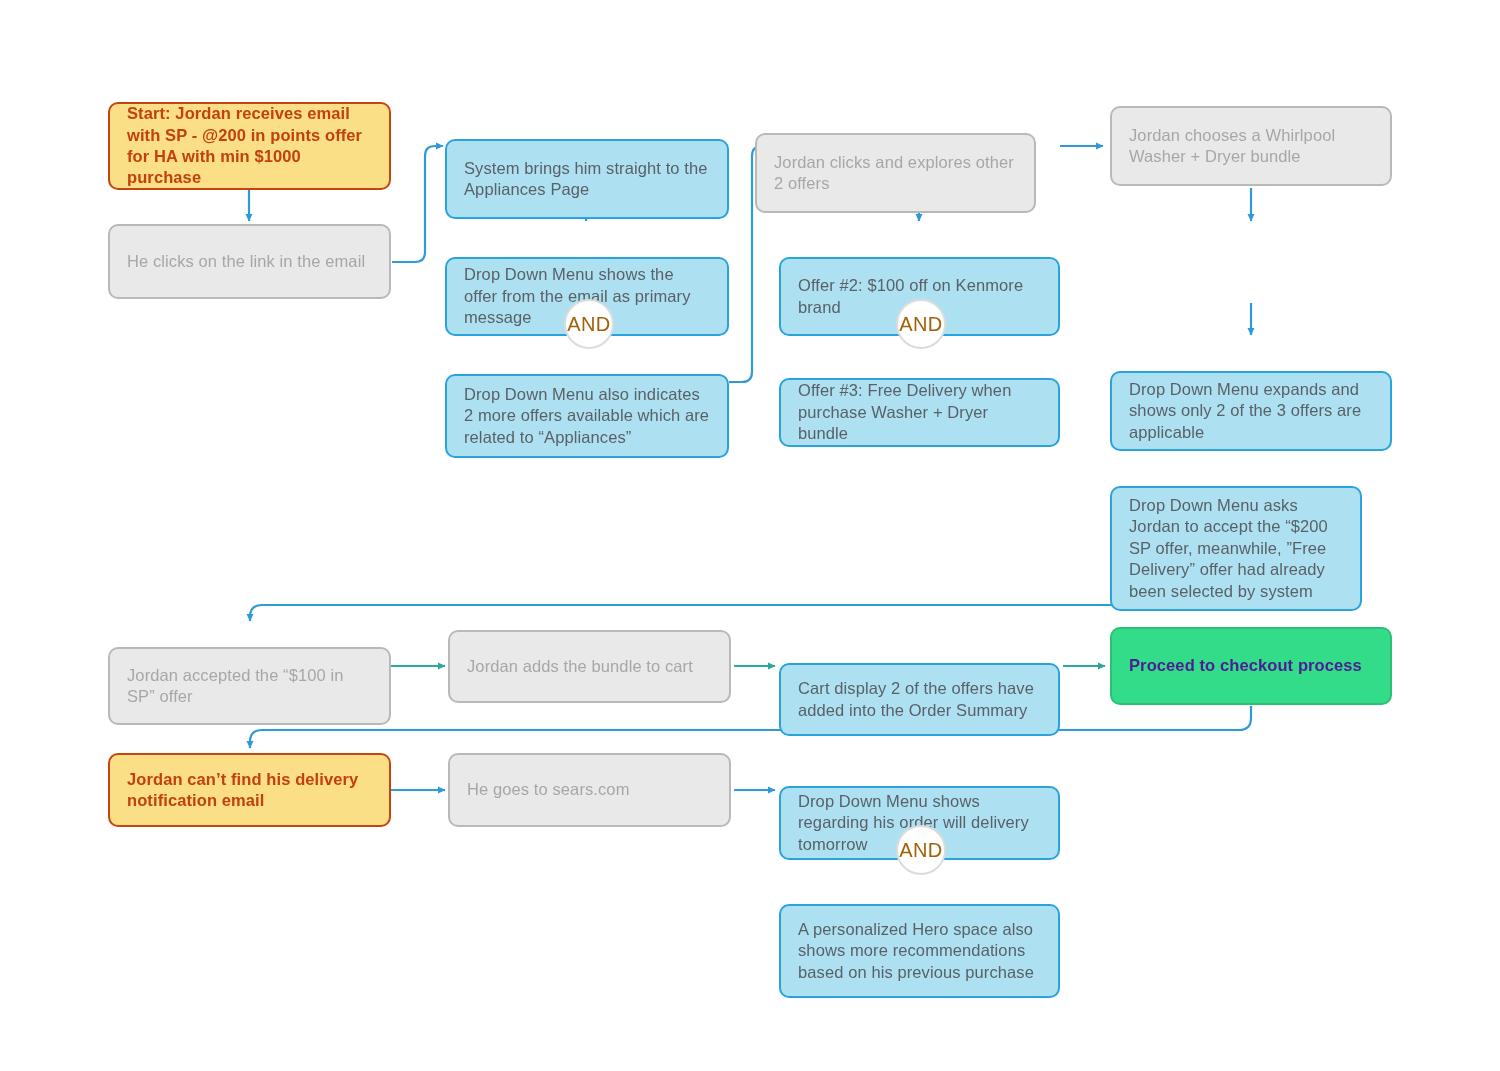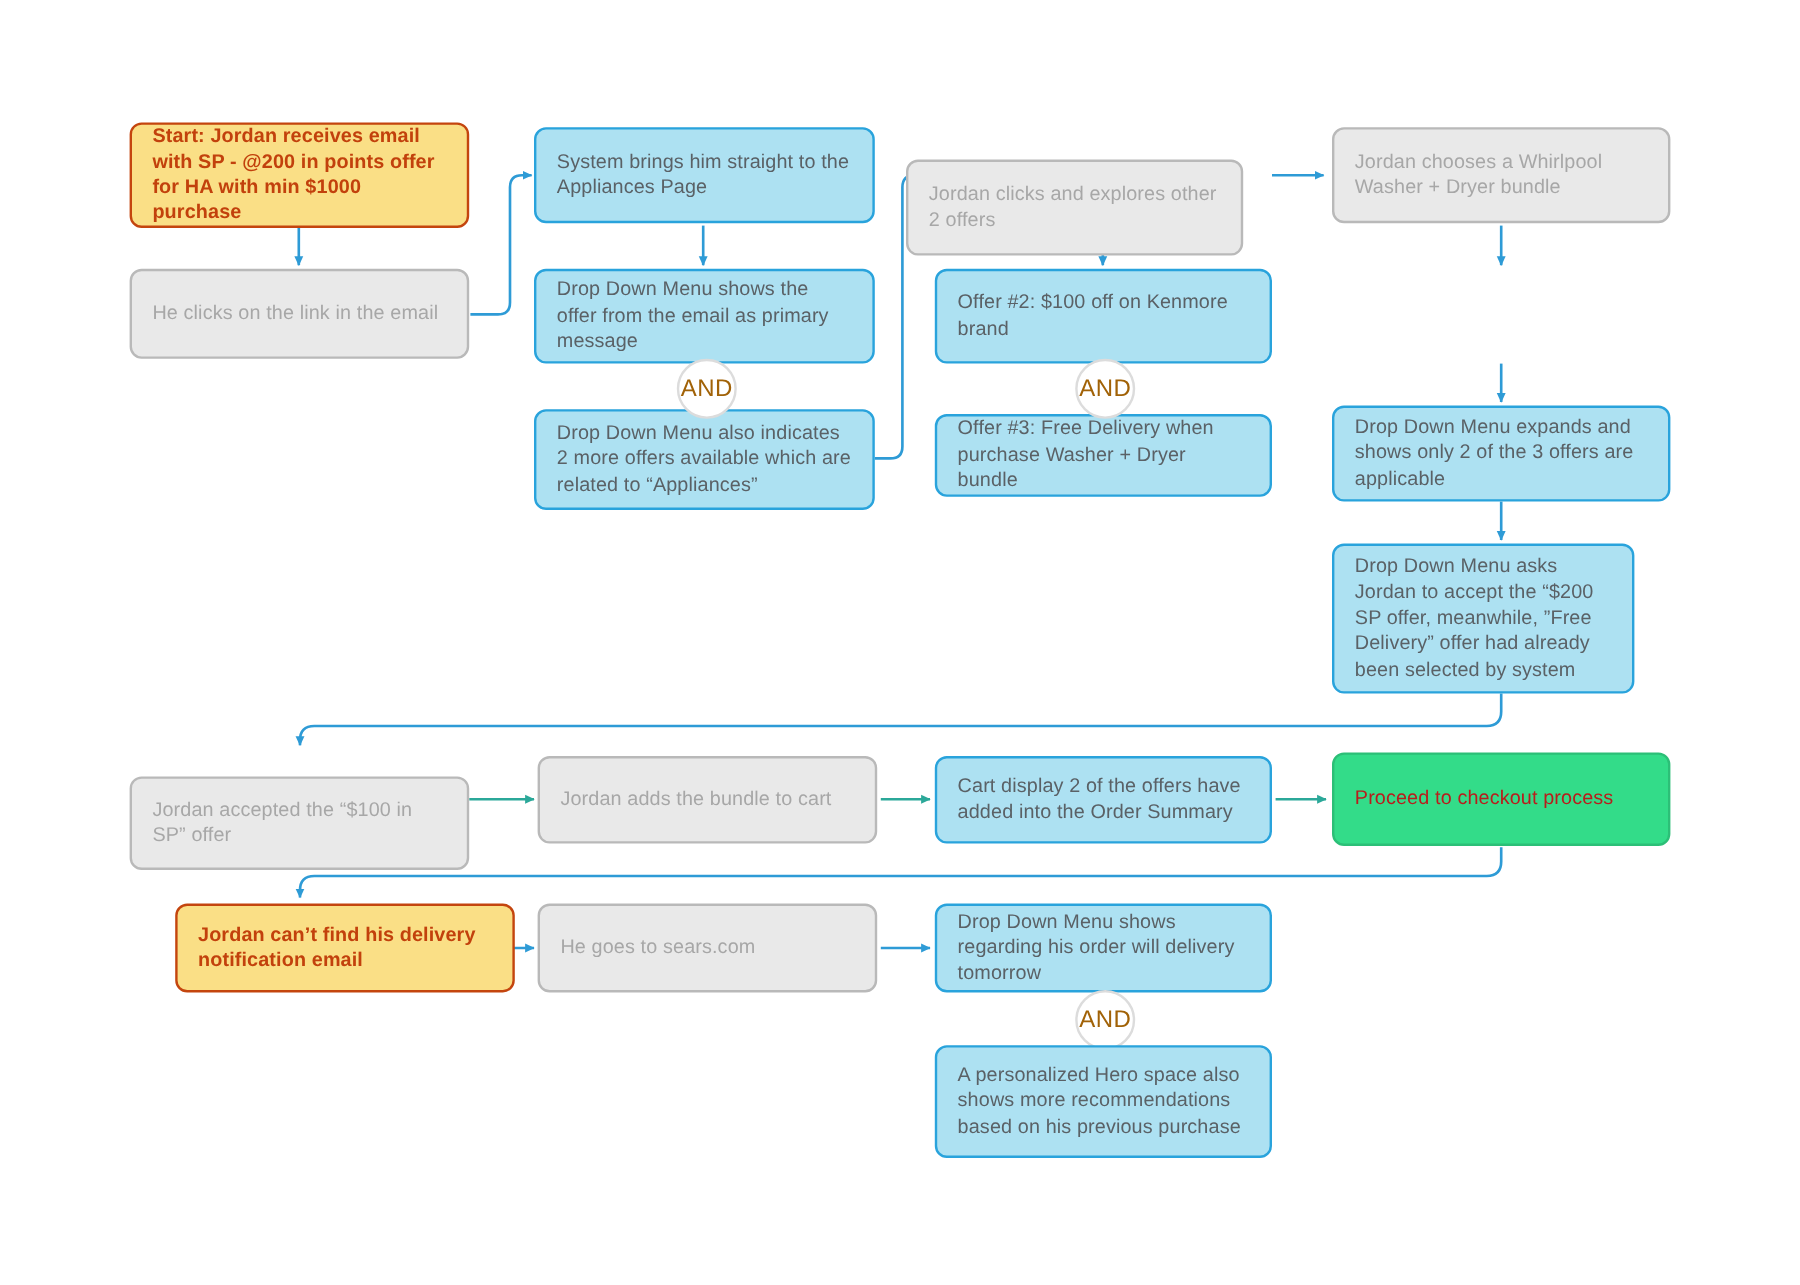--- a/index.html
+++ b/index.html
@@ -39,43 +39,44 @@
     display: block;
     width: 100%;
     white-space: pre-line;
   }
   
   .n-blue {
     background: #ADE1F2;
     border: 2px solid #29A3DC;
     color: #5A6166;
     font-size: 16.5px;
+    margin-top: 33px;
   }
   
   .n-grey {
     background: #E9E9E9;
     border: 2px solid #B9B9B9;
     color: #A7A7A7;
     font-size: 16.5px;
   }
   
   .n-yellow {
     background: #FADF86;
     border: 2px solid #C4450E;
     color: #c2410c;
     font-size: 16.5px;
     font-weight: bold;
   }
   
   .n-green {
     background: #33DC89;
     border: 2px solid #2CBF77;
-    color: #b91c1c;
-    font-size: 16.5px;
-    font-weight: normal;
+    color: #4c1d95;
+    font-size: 16.5px;
+    font-weight: bold;
   }
   .and-gate {
     position: absolute;
     width: 46px;
     height: 46px;
     border-radius: 50%;
     background: #ffffff;
     border: 2px solid #DCDCDC;
     color: #a16207;
     font-size: 20px;
@@ -201,21 +202,21 @@
   </div>
 
   <div class="node n-blue" style="left:779px; top:630px; width:281px; height:73px;">
     <span class="txt">Cart display 2 of the offers have added into the Order Summary</span>
   </div>
 
   <div class="node n-green" style="left:1110px; top:627px; width:282px; height:78px;">
     <span class="txt">Proceed to checkout process</span>
   </div>
 
-  <div class="node n-yellow" style="left:108px; top:753px; width:283px; height:74px;margin-left:38px;">
+  <div class="node n-yellow" style="left:108px; top:753px; width:283px; height:74px;">
     <span class="txt">Jordan can’t find his delivery notification email</span>
   </div>
 
   <div class="node n-grey" style="left:448px; top:753px; width:283px; height:74px;">
     <span class="txt">He goes to sears.com</span>
   </div>
 
   <div class="node n-blue" style="left:779px; top:753px; width:281px; height:74px;">
     <span class="txt">Drop Down Menu shows regarding his order will delivery tomorrow</span>
   </div>

